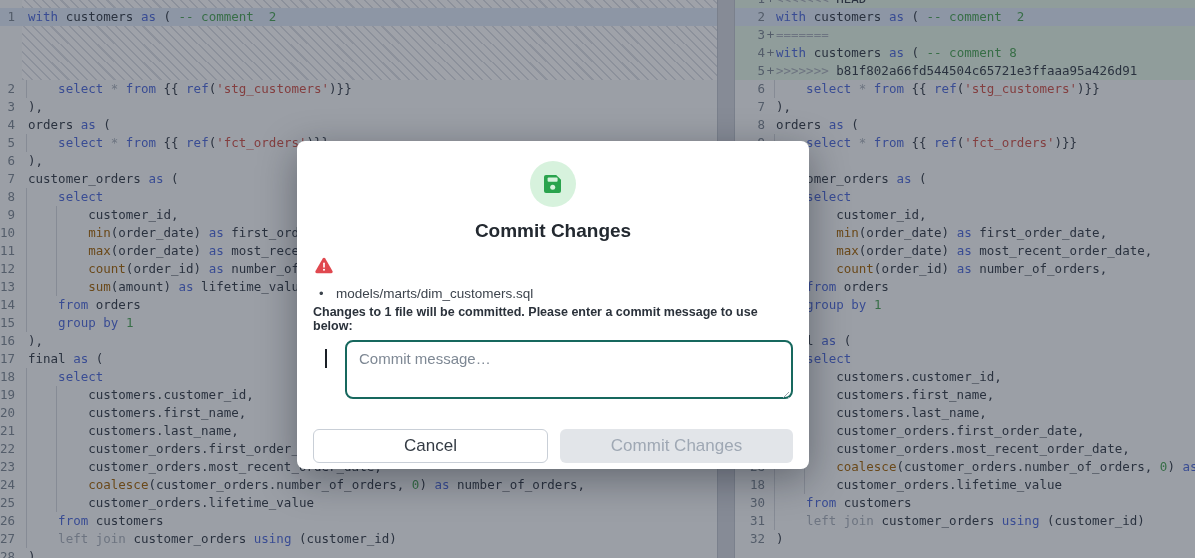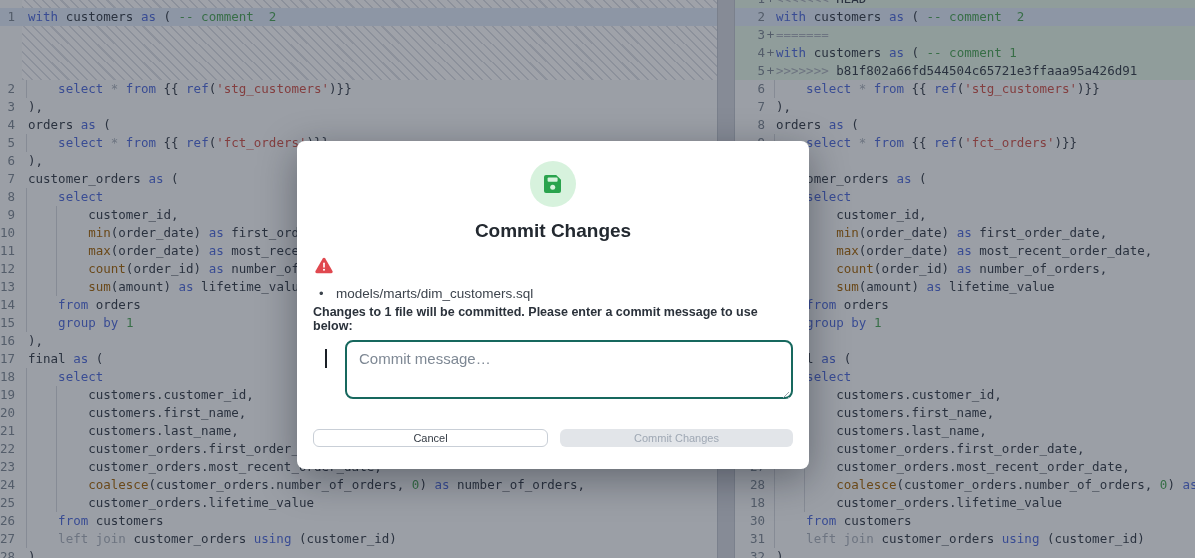--- a/index.html
+++ b/index.html
@@ -45,21 +45,21 @@
   .ta-wrap{position:relative;margin-top:7px;padding-left:32px;}
   .commit-ta{width:100%;height:59px;box-sizing:border-box;resize:none;outline:none;
     border:2px solid #17685e;border-radius:8px;padding:8px 12px;font-size:15px;
     font-family:"Liberation Sans",sans-serif;color:#333;background:#fff;}
   .commit-ta::placeholder{color:#7e8894;opacity:1;}
   .caret{position:absolute;left:12px;top:9px;width:1.5px;height:19px;background:#1a1f26;}
   .resize{position:absolute;right:4px;bottom:5px;width:10px;height:10px;
     background:repeating-linear-gradient(135deg,transparent 0 2.5px,#98a0aa 2.5px 3.5px);
     clip-path:polygon(100% 0,100% 100%,0 100%);}
   .btn-row{display:flex;gap:12px;margin-top:26px;}
-  .btn{flex:1;height:18px;border-radius:6px;font-size:11px;cursor:pointer;
+  .btn{flex:1;height:34px;border-radius:6px;font-size:17px;cursor:pointer;
     font-family:"Liberation Sans",sans-serif;}
   .btn.cancel{background:#fff;border:1px solid #c9cfd7;color:#343b44;}
   .btn.commit{background:#e2e5e9;border:none;color:#9fa8b4;}
 </style>
 </head>
 <body>
 
 <div id="editor">
   <div class="pane" id="pane-left">
       <div class="row"><span class="hatch"></span></div>
@@ -93,34 +93,33 @@
       <div class="row"><span class="num">25</span><i class="guide" style="left:26px"></i><i class="guide" style="left:56px"></i><span class="code">        customer_orders.lifetime_value</span></div>
       <div class="row"><span class="num">26</span><i class="guide" style="left:26px"></i><span class="code">    <span class="kw">from</span> customers</span></div>
       <div class="row"><span class="num">27</span><i class="guide" style="left:26px"></i><span class="code">    <span class="gr">left</span> <span class="gr">join</span> customer_orders <span class="kw">using</span> (customer_id)</span></div>
       <div class="row"><span class="num">28</span><span class="code">)</span></div>
     </div>
   <div id="divider"></div>
   <div class="pane" id="pane-right">
       <div class="row added"><span class="num">1</span><span class="plus">+</span><span class="code"><span class="gr">&lt;&lt;&lt;&lt;&lt;&lt;&lt;</span> HEAD</span></div>
       <div class="row changed"><span class="num">2</span><span class="code"><span class="kw">with</span> customers <span class="kw">as</span> ( <span class="com">-- comment  2</span></span></div>
       <div class="row added"><span class="num">3</span><span class="plus">+</span><span class="code"><span class="gr">=======</span></span></div>
-      <div class="row added"><span class="num">4</span><span class="plus">+</span><span class="code"><span class="kw">with</span> customers <span class="kw">as</span> ( <span class="com">-- comment 1</span></span></div>
+      <div class="row added"><span class="num">4</span><span class="plus">+</span><span class="code"><span class="kw">with</span> customers <span class="kw">as</span> ( <span class="com">-- comment 8</span></span></div>
       <div class="row added"><span class="num">5</span><span class="plus">+</span><span class="code"><span class="gr">&gt;&gt;&gt;&gt;&gt;&gt;&gt;</span> b81f802a66fd544504c65721e3ffaaa95a426d91</span></div>
       <div class="row"><span class="num">6</span><i class="guide" style="left:39px"></i><span class="code">    <span class="kw">select</span> <span class="gr">*</span> <span class="kw">from</span> {{ <span class="kw">ref</span>(<span class="str">'stg_customers'</span>)}}</span></div>
       <div class="row"><span class="num">7</span><span class="code">),</span></div>
       <div class="row"><span class="num">8</span><span class="code">orders <span class="kw">as</span> (</span></div>
       <div class="row"><span class="num">9</span><i class="guide" style="left:39px"></i><span class="code">    <span class="kw">select</span> <span class="gr">*</span> <span class="kw">from</span> {{ <span class="kw">ref</span>(<span class="str">'fct_orders'</span>)}}</span></div>
       <div class="row"><span class="num">10</span><span class="code">),</span></div>
       <div class="row"><span class="num">11</span><span class="code">customer_orders <span class="kw">as</span> (</span></div>
       <div class="row"><span class="num">12</span><i class="guide" style="left:39px"></i><span class="code">    <span class="kw">select</span></span></div>
       <div class="row"><span class="num">13</span><i class="guide" style="left:39px"></i><i class="guide" style="left:69px"></i><span class="code">        customer_id,</span></div>
       <div class="row"><span class="num">14</span><i class="guide" style="left:39px"></i><i class="guide" style="left:69px"></i><span class="code">        <span class="fn">min</span>(order_date) <span class="kw">as</span> first_order_date,</span></div>
       <div class="row"><span class="num">15</span><i class="guide" style="left:39px"></i><i class="guide" style="left:69px"></i><span class="code">        <span class="fn">max</span>(order_date) <span class="kw">as</span> most_recent_order_date,</span></div>
       <div class="row"><span class="num">16</span><i class="guide" style="left:39px"></i><i class="guide" style="left:69px"></i><span class="code">        <span class="fn">count</span>(order_id) <span class="kw">as</span> number_of_orders,</span></div>
-      <div class="row"><span class="num">17</span><i class="guide" style="left:39px"></i><i class="guide" style="left:69px"></i><span class="code">        <span class="fn">sum</span>(amount) <span class="kw">as</span> lifetime_value</span></div>
       <div class="row"><span class="num">18</span><i class="guide" style="left:39px"></i><span class="code">    <span class="kw">from</span> orders</span></div>
       <div class="row"><span class="num">19</span><i class="guide" style="left:39px"></i><span class="code">    <span class="kw">group</span> <span class="kw">by</span> <span class="numtok">1</span></span></div>
       <div class="row"><span class="num">20</span><span class="code"></span></div>
       <div class="row"><span class="num">21</span><span class="code">final <span class="kw">as</span> (</span></div>
       <div class="row"><span class="num">22</span><i class="guide" style="left:39px"></i><span class="code">    <span class="kw">select</span></span></div>
       <div class="row"><span class="num">23</span><i class="guide" style="left:39px"></i><i class="guide" style="left:69px"></i><span class="code">        customers.customer_id,</span></div>
       <div class="row"><span class="num">24</span><i class="guide" style="left:39px"></i><i class="guide" style="left:69px"></i><span class="code">        customers.first_name,</span></div>
       <div class="row"><span class="num">25</span><i class="guide" style="left:39px"></i><i class="guide" style="left:69px"></i><span class="code">        customers.last_name,</span></div>
       <div class="row"><span class="num">26</span><i class="guide" style="left:39px"></i><i class="guide" style="left:69px"></i><span class="code">        customer_orders.first_order_date,</span></div>
       <div class="row"><span class="num">27</span><i class="guide" style="left:39px"></i><i class="guide" style="left:69px"></i><span class="code">        customer_orders.most_recent_order_date,</span></div>

